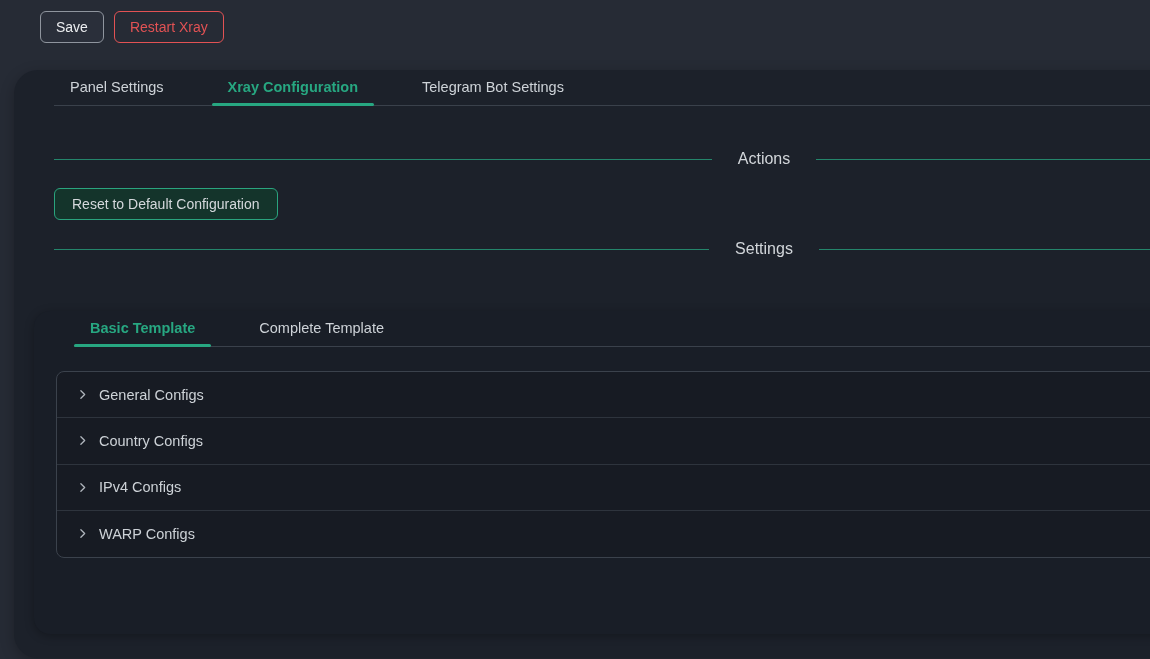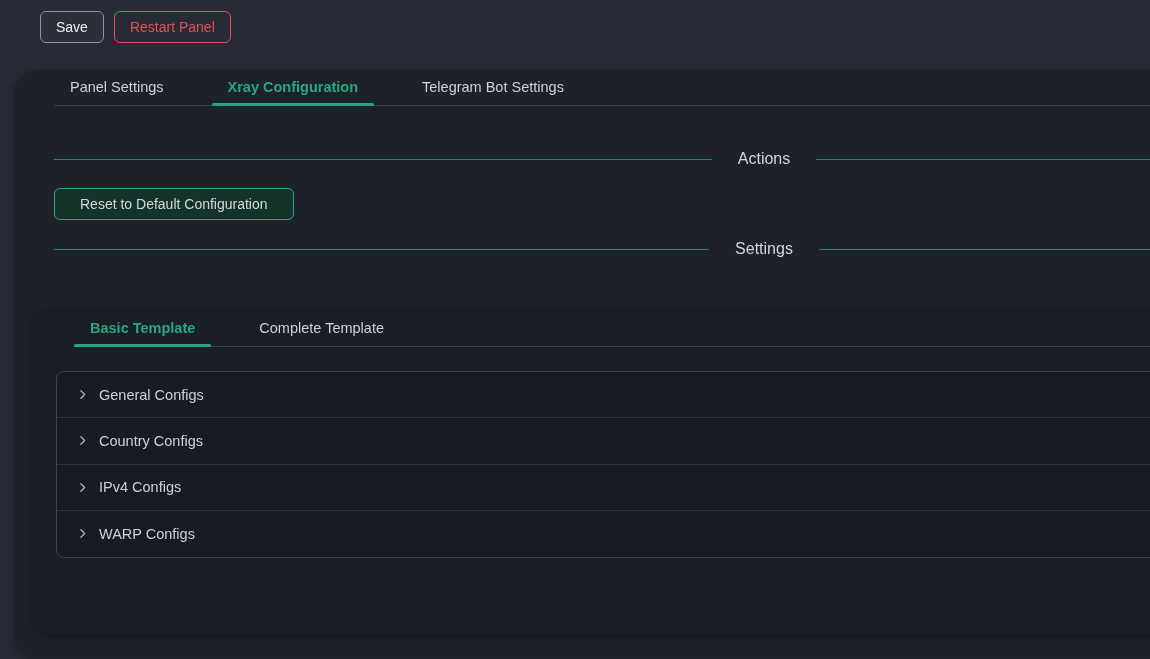--- a/index.html
+++ b/index.html
@@ -47,21 +47,21 @@
   .divider::before, .divider::after {
     content:""; flex:1; height:1px; background:rgba(39,167,129,0.75);
   }
   .divider::before { margin-right:26px; }
   .divider::after { margin-left:26px; }
   .divider-actions { margin-top:44px; }
   .divider-templates { margin-top:20px; }
   
   .btn-reset {
     margin:20px 0 0 20px; display:inline-block;
-    padding:5px 25px; font-size:14px; line-height:20px;
+    padding:5px 17px; font-size:14px; line-height:20px;
     color:#d4d8dc; background:#14342b;
     border:1px solid #2aa47e; border-radius:6px; cursor:pointer;text-align:center;
   }
   
   .templates-card {
     margin-top:14px; height:323px; width:100%;
     background:#191e27; border-radius:16px;
     box-shadow:0 2px 10px rgba(0,0,0,0.28);
     padding:0 22px;
   }
@@ -80,21 +80,21 @@
   .collapse-row:last-child { border-bottom:none; }
   .chev { display:inline-flex; width:14px; height:14px; align-items:center; justify-content:center; }
 </style>
 </head>
 <body>
 
 <div>
 
   <div class="topbar">
     <button class="btn btn-save">Save</button>
-    <button class="btn btn-restart">Restart Panel</button>
+    <button class="btn btn-restart">Restart Xray</button>
   </div>
 
   <div class="card">
 
     
     <div class="tabbar tabbar-outer">
       <div class="tab">Panel Settings</div>
       <div class="tab active">Xray Configuration</div>
       <div class="tab">Telegram Bot Settings</div>
     </div>

